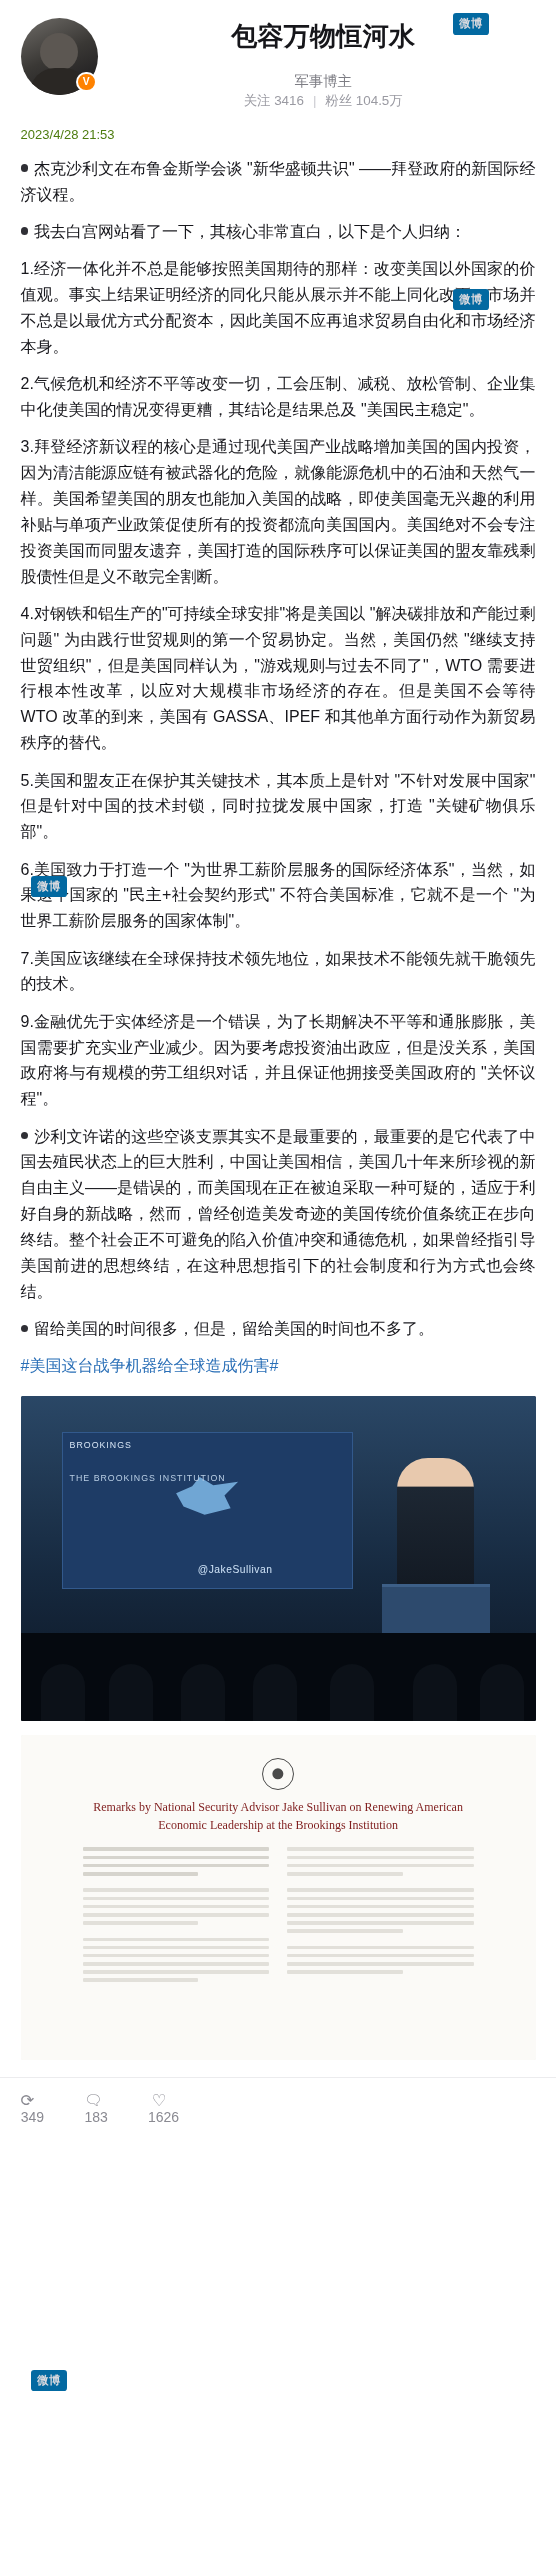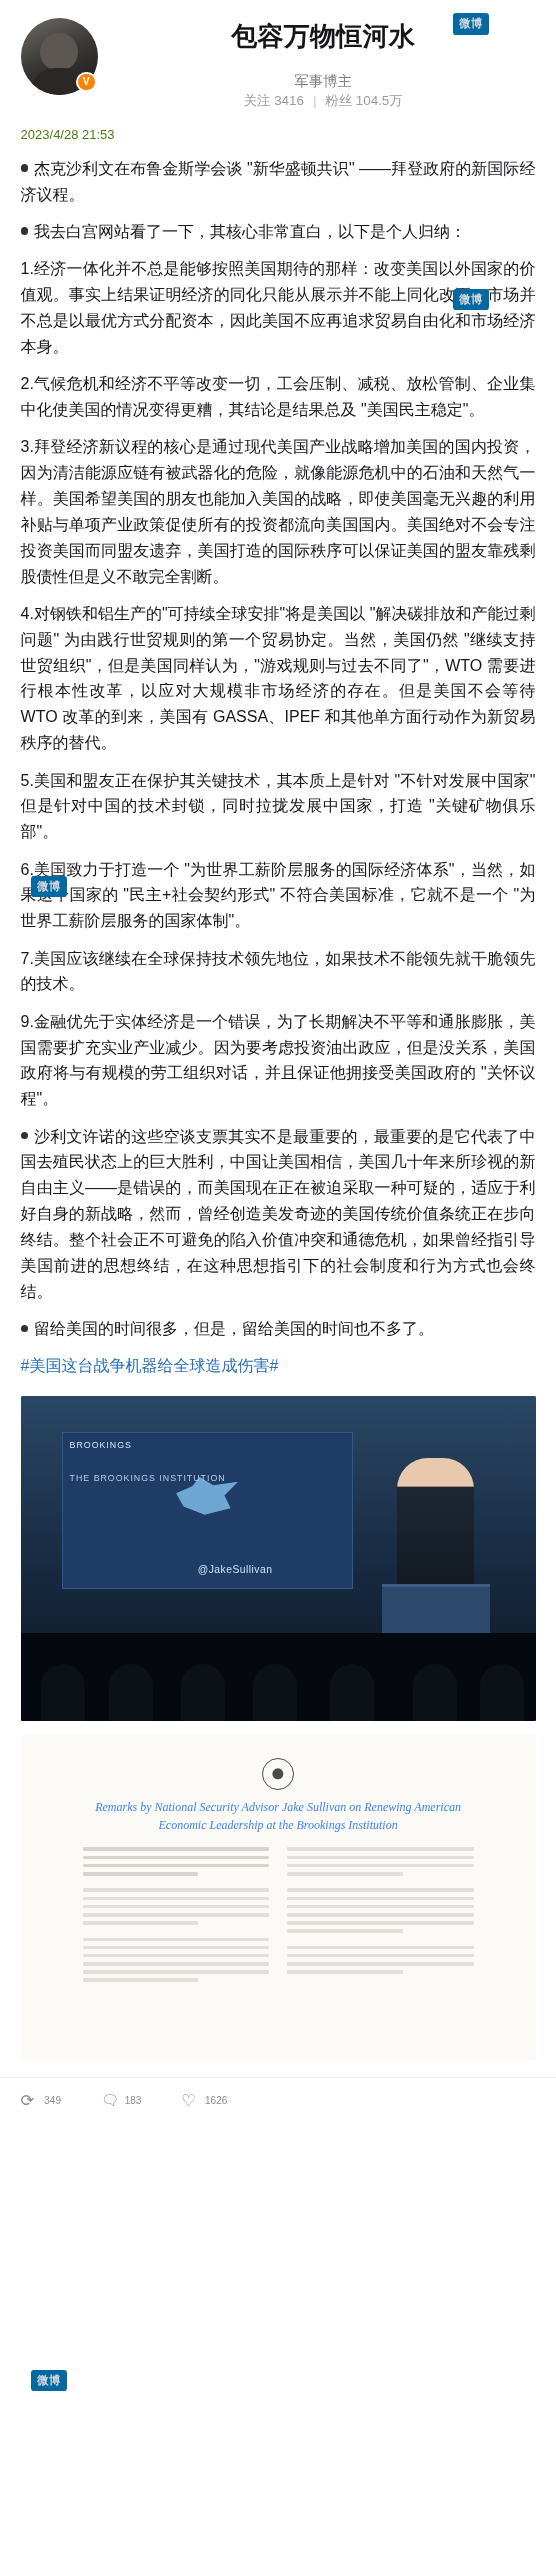--- a/index.html
+++ b/index.html
@@ -282,22 +282,21 @@
     left: 50%; top: 50%;
     transform: translate(-50%,-50%);
     width: 11.3px; height: 11.3px;
     background: #4a4a4a;
     border-radius: 50%;
   }
   .p2-title {
     font-family: "Liberation Serif", serif;
     font-size: 12px;
     line-height: 1.5;
-    color: #3b82f6;
-    font-style: italic;
+    color: #7f1d1d;
   }
   .p2-cols {
     display: flex;
     gap: 17.5px;
     margin-top: 13.4px;
   }
   .p2-col {
     flex: 1 1 0;
   }
   .p2-line {
@@ -314,23 +313,24 @@
   .footer {
     margin-top: 17.5px;
     border-top: 1px solid #ececee;
     padding: 13.4px 20.6px 0 20.6px;
     display: flex;
     align-items: center;
   }
   .f-item {
     display: flex;
     align-items: center;
-    font-size: 10px;
+    font-size: 14px;
     color: #8a8a92;
     margin-right: 40px;
+    flex-direction: column;
   }
   .f-ico {
     width: 17.5px; height: 17.5px;
     margin-right: 6.2px;
     display: inline-block;
     position: relative;
   }
   .ico-retweet:before {
     content: "⟳";
     font-size: 16.5px;

